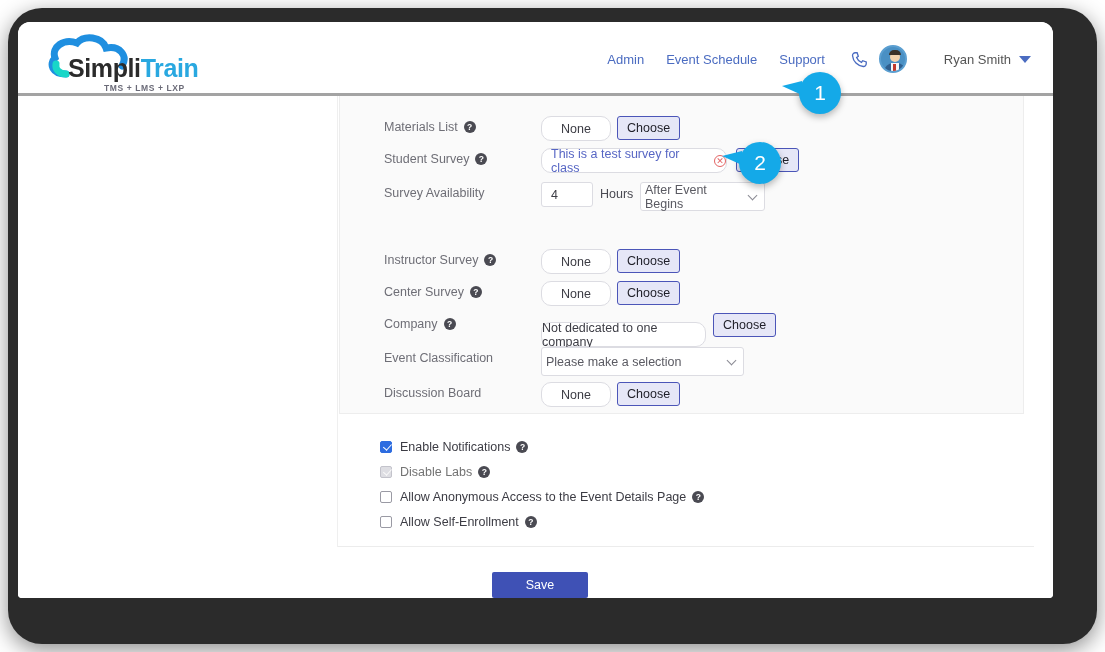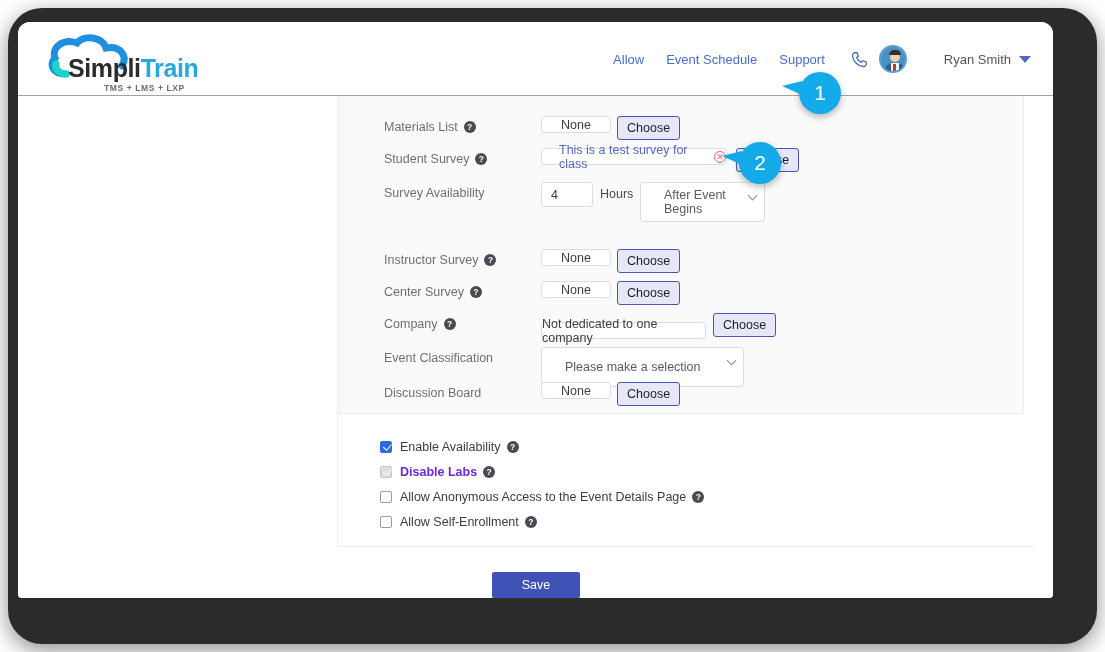--- a/index.html
+++ b/index.html
@@ -27,21 +27,21 @@
     background: #ffffff;
     border-radius: 12px 12px 4px 4px;
     overflow: hidden;
   }
 
   
   #header {
     position: absolute; left: 0; top: 0;
     width: 1035px; height: 74px;
     background: #ffffff;
-    border-bottom: 1px solid #a3a3a3;
+    border-bottom: 3px solid #a3a3a3;
   }
   #logo-wrap {
     position: absolute; left: 28px; top: 10px;
     width: 200px; height: 60px;
   }
   .logo-cloud { position: absolute; left: 0; top: 2px; }
   .logo-text {
     position: absolute; left: 22px; top: 22px;
     font-size: 25px; font-weight: bold; letter-spacing: -0.4px;
   }
@@ -109,50 +109,50 @@
     white-space: nowrap; top: 4px;
   }
   .help-ico {
     display: inline-block; width: 12px; height: 12px; border-radius: 50%;
     background: #4a4a52; color: #fff; font-size: 8.5px; line-height: 12px;
     text-align: center; font-weight: bold; vertical-align: 1px;
     margin-left: 6px; cursor: pointer;
   }
 
   .txt-box {
-    position: absolute; height: 17px; background: #ffffff;
-    border: 1px solid #dcdce2; border-radius: 4px;
+    position: absolute; height: 25px; background: #ffffff;
+    border: 1px solid #dcdce2; border-radius: 10px;
     font-size: 12.5px; color: #3c3c44;
     display: flex; align-items: center; justify-content: center;
   }
   .txt-box.left { justify-content: flex-start; padding-left: 9px; }
-  .survey-val { color: #5766c4; font-size: 12.5px; margin-left: 8px; }
+  .survey-val { color: #5766c4; font-size: 12.5px; }
   .clear-ico {
     width: 12px; height: 12px; border-radius: 50%;
     border: 1px solid #e36464; color: #e36464; font-size: 9px;
     line-height: 10px; text-align: center; margin-left: 8px; cursor: pointer;
     flex: none;
   }
   .choose-btn {
     position: absolute; height: 24px; padding: 0 9px;
     background: #e6e7f7; border: 1px solid #4b55b8; border-radius: 3px;
     font-size: 12.5px; color: #1f1f28; line-height: 22px; cursor: pointer;
     white-space: nowrap;
   }
   .num-box {
     position: absolute; height: 25px; width: 52px; background: #fff;
     border: 1px solid #dcdce2; border-radius: 3px; font-size: 12.5px;
     color: #3c3c44; display: flex; align-items: center; padding-left: 9px;
   }
   .inline-lbl { position: absolute; font-size: 12.5px; color: #4a4a52; top: 5px; }
   .sel-box {
-    position: absolute; height: 40px; background: #fff;
+    position: absolute; height: 29px; background: #fff;
     border: 1px solid #dcdce2; border-radius: 3px; font-size: 12.5px;
     color: #5a5a62; display: flex; align-items: center;
-    padding-left: 23px; padding-right: 22px; cursor: pointer;
+    padding-left: 4px; padding-right: 22px; cursor: pointer;
   }
   .sel-arrow {
     position: absolute; right: 8px; top: 9px; width: 7px; height: 7px;
     border-right: 1.6px solid #8a8a93; border-bottom: 1.6px solid #8a8a93;
     transform: rotate(45deg);
   }
 
   
   #checks { position: absolute; left: 342px; top: 338px; }
   .chk-row { position: relative; height: 25px; display: flex; align-items: center; }
@@ -162,26 +162,26 @@
   }
   .cbox.checked { background: #2d6ce0; border-color: #2d6ce0; }
   .cbox.disabled { background: #dedee3; border-color: #c3c3cb; }
   .cbox.checked:after, .cbox.disabled.checked-gray:after {
     content: ""; position: absolute; left: 3.5px; top: 0.5px;
     width: 3.5px; height: 7px; border: solid #fff;
     border-width: 0 1.8px 1.8px 0; transform: rotate(42deg);
   }
   .cbox.disabled.checked-gray:after { border-color: #fafafa; }
   .chk-lbl { font-size: 12.5px; color: #3c3c44; white-space: nowrap; }
-  .chk-lbl.dim { color: #6d28d9; font-weight: bold; }
+  .chk-lbl.dim { color: #737373; }
 
   
   #save-btn {
     position: absolute; left: 474px; top: 476px;
-    width: 88px; height: 26px; background: #3f51b5;
+    width: 96px; height: 26px; background: #3f51b5;
     border: none; border-radius: 2px; color: #fff; font-size: 12.5px;
     cursor: pointer; font-family: "Liberation Sans", sans-serif;
   }
 
   
   .callout {
     position: absolute; width: 42px; height: 42px; border-radius: 50%;
     background: #14a9e8; color: #ffffff; font-size: 21px;
     display: flex; align-items: center; justify-content: center;
     box-shadow: 0 3px 7px rgba(0,0,0,0.28); z-index: 40;
@@ -206,21 +206,21 @@
                    C74 11 82 22 76 32" fill="none" stroke="#1f8fe0" stroke-width="7" stroke-linecap="round"></path>
           <path d="M20 40 C13 40 9 35 10 30" fill="none" stroke="#18d7c8" stroke-width="7" stroke-linecap="round"></path>
         </svg>
         <div class="logo-text">
           <span class="logo-simpli">Simpli</span><span class="logo-train">Train</span>
         </div>
         <div class="logo-tag">TMS + LMS + LXP</div>
       </div>
 
       <div id="nav">
-        <span class="nav-link">Allow</span>
+        <span class="nav-link">Admin</span>
         <span class="nav-link">Event Schedule</span>
         <span class="nav-link">Support</span>
 
         <span class="phone-ico">
           <svg width="19" height="19" viewBox="0 0 24 24" fill="none" stroke="#4b6cc1" stroke-width="1.7" stroke-linecap="round">
             <path d="M6.6 3.5 L9 3.5 L10.5 8 L8.4 9.5 C9.4 12.2 11.8 14.6 14.5 15.6
                      L16 13.5 L20.5 15 L20.5 17.4 C20.5 19.4 18.8 21 16.8 20.8
                      C9.4 20 4 14.6 3.2 7.2 C3 5.2 4.6 3.5 6.6 3.5 Z"></path>
           </svg>
         </span>
@@ -299,21 +299,21 @@
           <div class="form-row" style="top:286px; width:685px;">
             <span class="f-label" style="left:44px;">Discussion Board</span>
             <div class="txt-box" style="left:201px; top:0; width:70px;">None</div>
             <div class="choose-btn" style="left:277px; top:0;">Choose</div>
           </div>
         </div>
 
         <div id="checks">
           <div class="chk-row">
             <span class="cbox checked"></span>
-            <span class="chk-lbl">Enable Availability</span>
+            <span class="chk-lbl">Enable Notifications</span>
             <span class="help-ico">?</span>
           </div>
           <div class="chk-row">
             <span class="cbox disabled checked-gray"></span>
             <span class="chk-lbl dim">Disable Labs</span>
             <span class="help-ico">?</span>
           </div>
           <div class="chk-row">
             <span class="cbox"></span>
             <span class="chk-lbl">Allow Anonymous Access to the Event Details Page</span>

